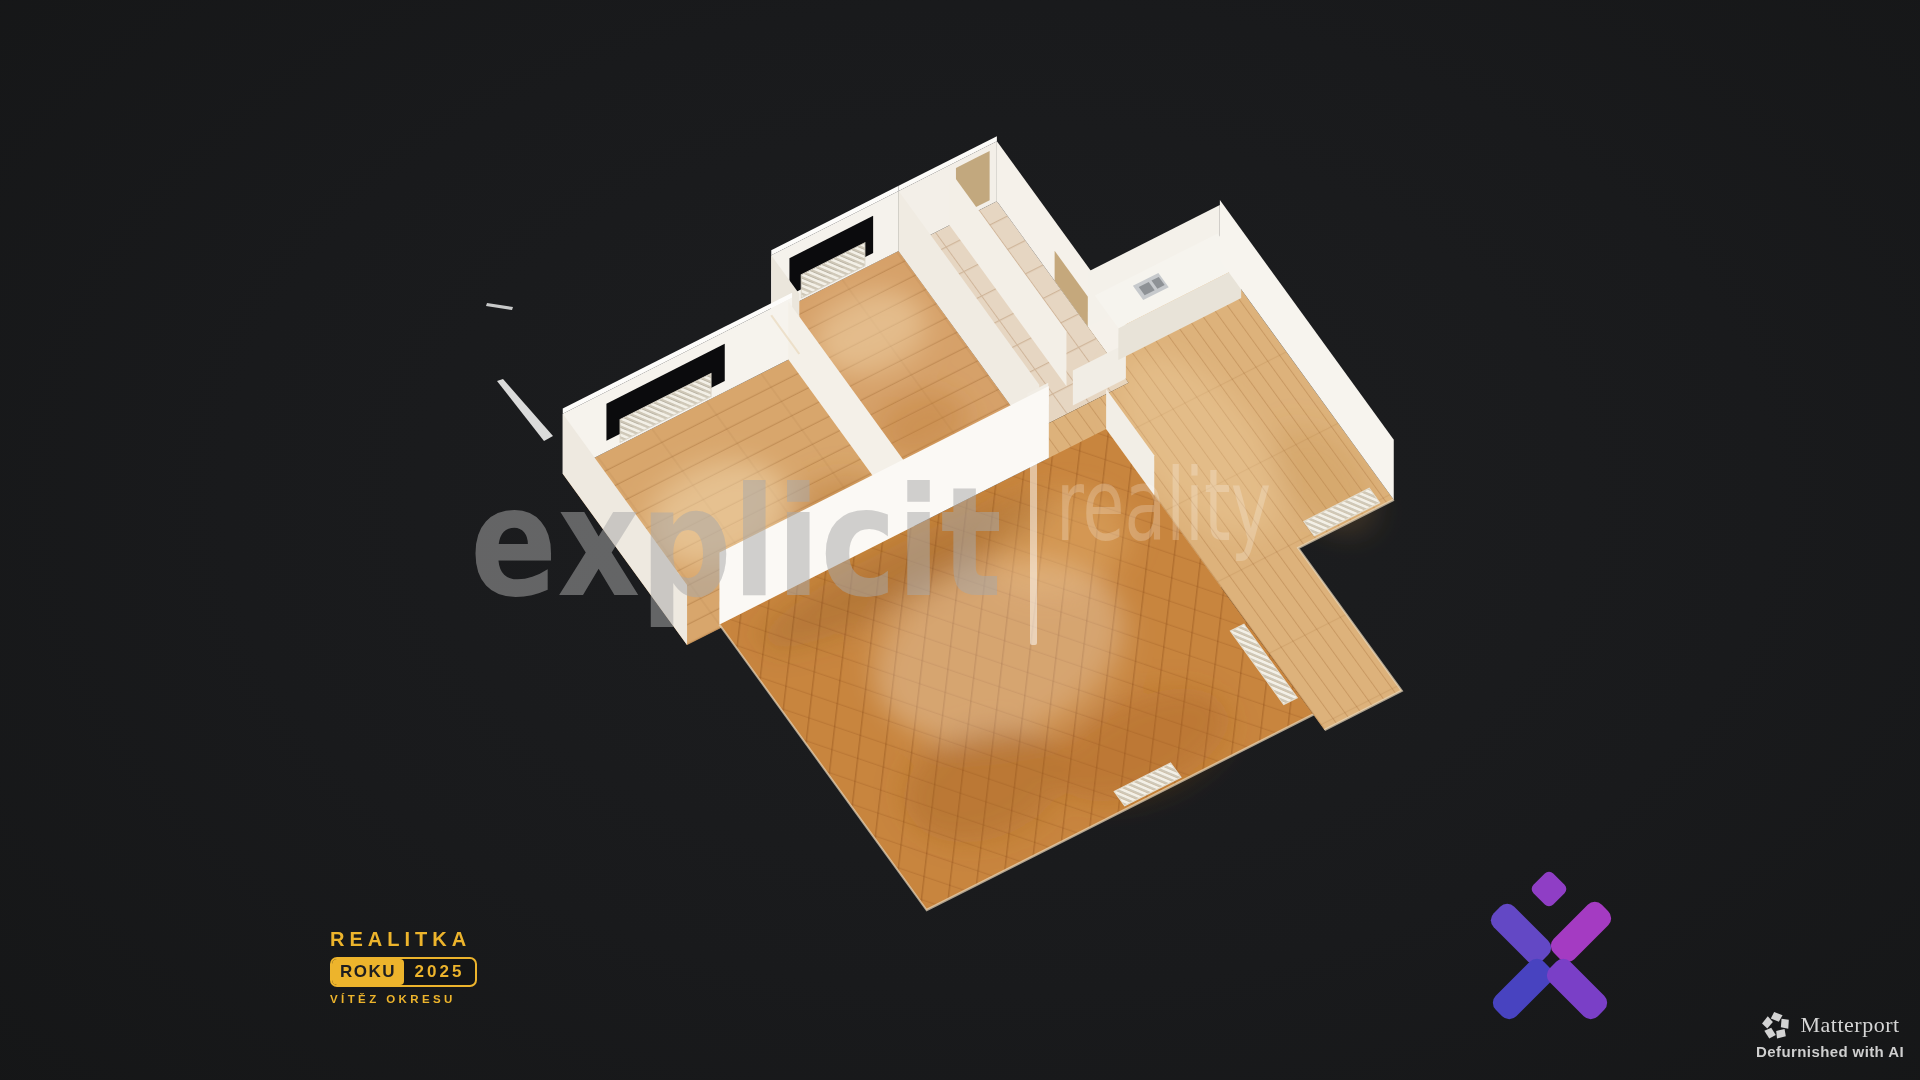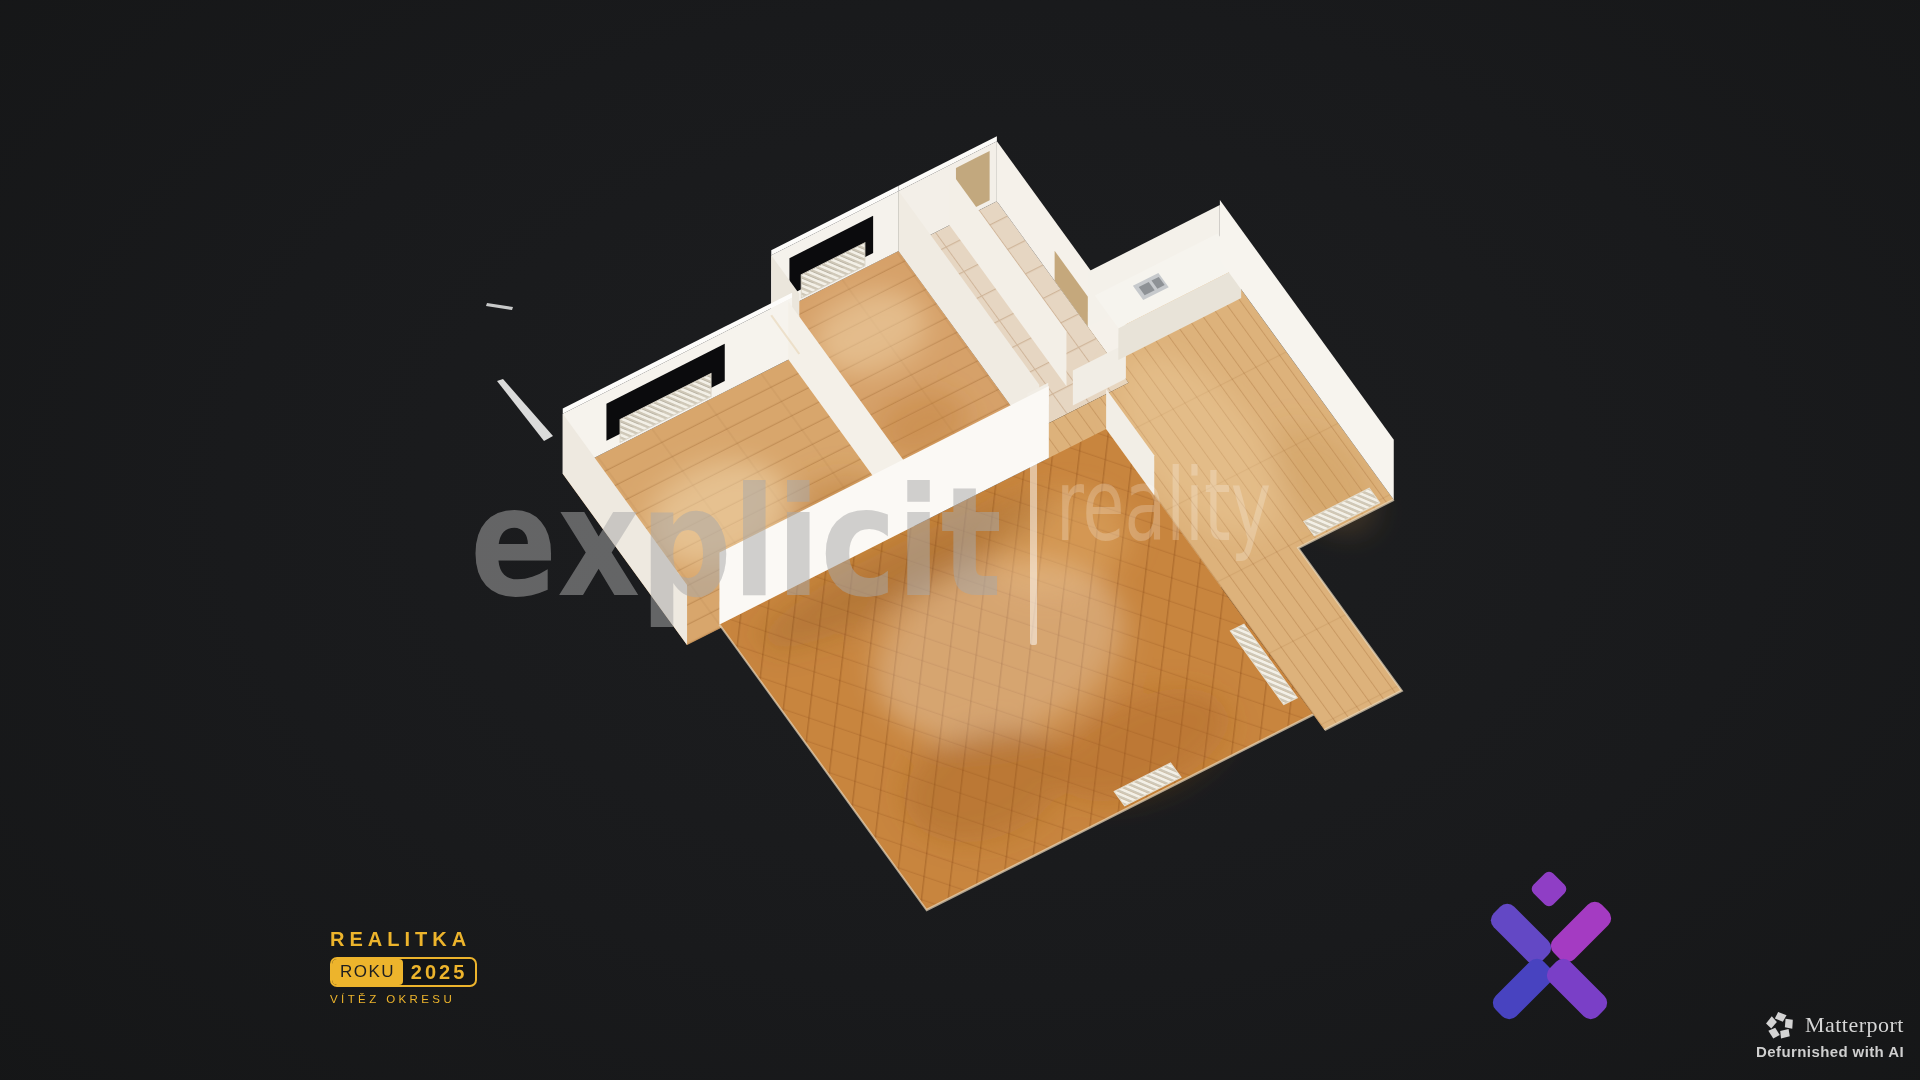--- a/index.html
+++ b/index.html
@@ -7,30 +7,30 @@
     position:relative;width:1920px;height:1080px;overflow:hidden;
     background:radial-gradient(ellipse 1400px 900px at 52% 46%, #1d1e20 0%, #191a1c 55%, #151617 100%);
     font-family:"Liberation Sans", sans-serif;
   }
   .stage svg.canvas3d{position:absolute;left:0;top:0;}
 
   
   .badge{position:absolute;left:330px;top:928px;width:150px;color:#edb42c;}
   .badge .l1{font-size:20px;font-weight:bold;letter-spacing:5px;white-space:nowrap;}
   .badge .row{margin-top:6px;display:flex;align-items:stretch;border:2px solid #edb42c;border-radius:7px;overflow:hidden;width:143px;height:26px;background:rgba(0,0,0,0.15);}
-  .badge .roku{background:#edb42c;color:#1e1e20;font-weight:normal;font-size:17px;letter-spacing:1.5px;display:flex;align-items:center;padding:0 8px;border-radius:0 4px 4px 0;}
-  .badge .year{flex:1;display:flex;align-items:center;justify-content:center;font-weight:bold;font-size:20px;letter-spacing:3px;color:#edb42c;}
-  .badge .l3{margin-top:6px;font-size:11.5px;font-weight:normal;letter-spacing:3.4px;white-space:nowrap;}
+  .badge .roku{background:#edb42c;color:#1e1e20;font-weight:bold;font-size:17px;letter-spacing:1.5px;display:flex;align-items:center;padding:0 8px;border-radius:0 4px 4px 0;}
+  .badge .year{flex:1;display:flex;align-items:center;justify-content:center;font-weight:bold;font-size:17px;letter-spacing:3px;color:#edb42c;}
+  .badge .l3{margin-top:6px;font-size:11.5px;font-weight:bold;letter-spacing:3.4px;white-space:nowrap;}
 
   
   .xlogo{position:absolute;left:1478px;top:855px;}
 
   
   .mp{position:absolute;right:16px;bottom:20px;text-align:center;}
-  .mp .row{display:flex;align-items:center;justify-content:flex-end;gap:10px;}
+  .mp .row{display:flex;align-items:center;justify-content:center;gap:10px;}
   .mp .name{font-family:"Liberation Serif", serif;font-size:22px;color:#d6d6d6;letter-spacing:0.5px;}
   .mp .tag{margin-top:3px;font-size:15px;font-weight:bold;color:#cfcfcf;letter-spacing:0.4px;}
 </style>
 </head>
 <body>
 
 <div class="stage">
 
   <svg class="canvas3d" width="1920" height="1080" viewBox="0 0 1920 1080">
     <defs>

